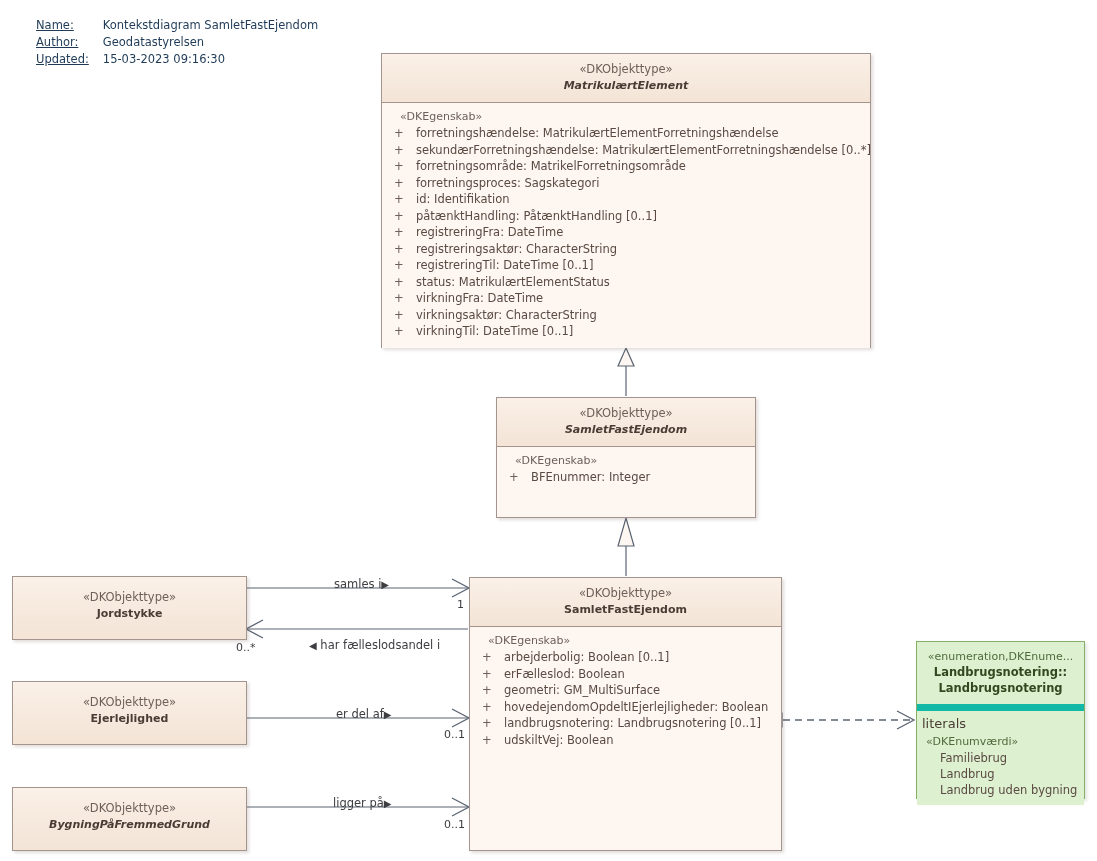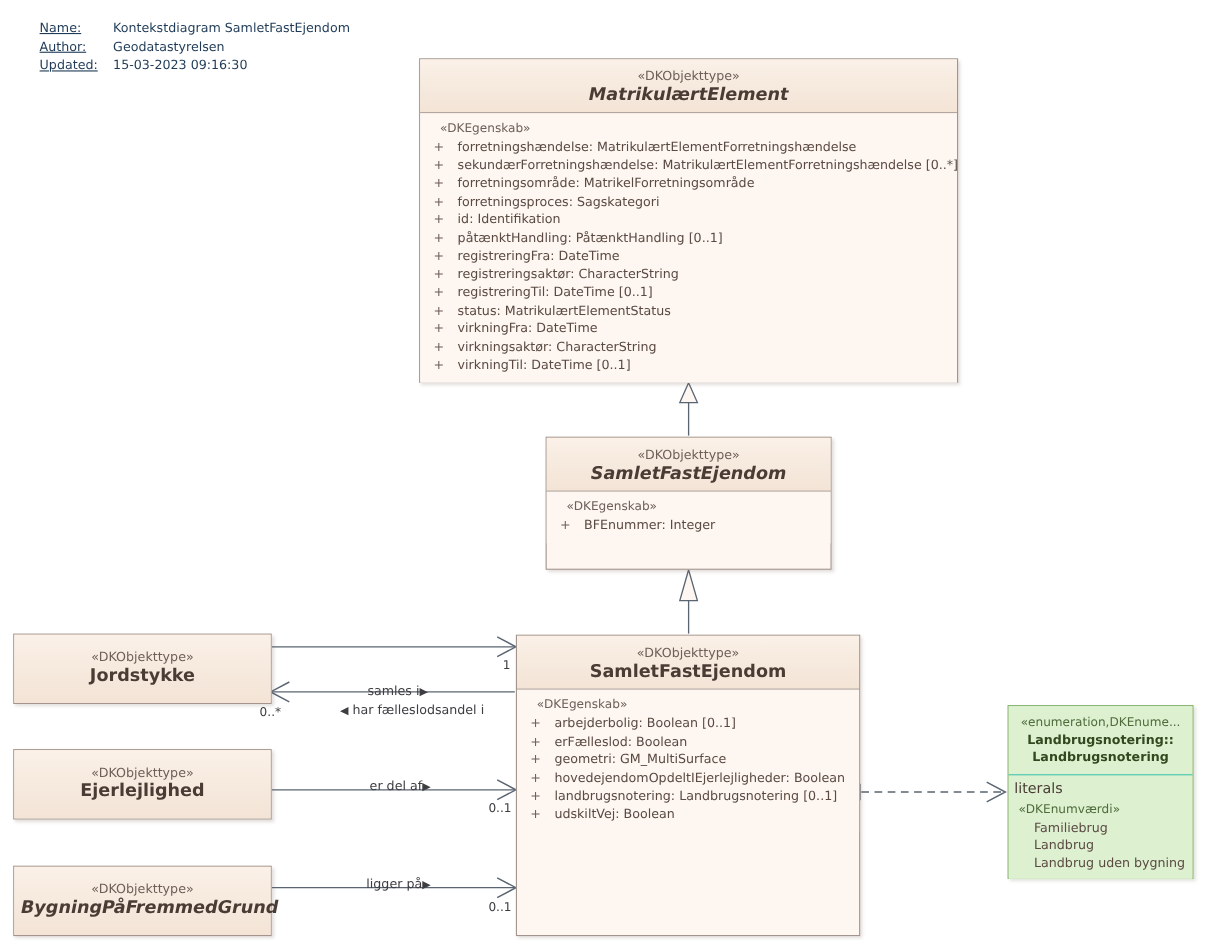--- a/index.html
+++ b/index.html
@@ -24,33 +24,33 @@
     box-shadow:2px 2px 3px rgba(120,100,90,.22);
   }
   .umlbox .hdr{
     box-sizing:border-box;
     background:linear-gradient(to bottom,#fbf1e8 0%,#f6e9dd 55%,#f3e4d6 100%);
     text-align:center;padding:8px 6px 9px 6px;line-height:15px;
   }
   .umlbox .hdr.noborder{border-bottom:none;}
   .umlbox .hdr.bordered{border-bottom:1px solid #a3958d;}
   .stereo{font-size:11.5px;color:#6e6059;display:block;}
-  .cname{font-size:16px;font-weight:bold;color:#4a3c34;display:block;margin-top:1px;}
+  .cname{font-size:11px;font-weight:bold;color:#4a3c34;display:block;margin-top:1px;}
   .cname.abstract{font-style:italic;}
   .body{box-sizing:border-box;padding:7px 6px 8px 6px;background:#fdf6f1;}
   .grpstereo{font-size:11px;color:#6e6059;padding-left:12px;margin-bottom:2px;}
   .attr{font-size:11.5px;color:#5a4a42;line-height:16.5px;white-space:nowrap;
         display:flex;}
   .attr .vis{width:22px;flex:0 0 22px;text-align:left;padding-left:6px;color:#6e6059;}
   .attr .txt{flex:1 1 auto;}
 
   
   .enumbox{position:absolute;box-sizing:border-box;border:1px solid #84b06a;
     background:#ddf0d0;box-shadow:2px 2px 3px rgba(120,130,100,.22);}
-  .enumbox .hdr{background:#ddf0d0;border-bottom:1px solid #14b8a6;
+  .enumbox .hdr{background:#ddf0d0;border-bottom:7px solid #14b8a6;
     text-align:center;padding:7px 5px 8px 5px;line-height:15px;}
   .enumbox .hdr .stereo{color:#4f6b3c;font-size:11px;}
   .enumbox .hdr .cname{color:#33481f;font-size:11.5px;}
   .enumbox .body{background:#ddf0d0;padding:5px 5px 7px 5px;}
   .enumbox .litlabel{font-size:13px;
     color:#4a3c34;margin-bottom:4px;}
   .enumbox .grpstereo{color:#4f6b3c;padding-left:4px;}
   .enumbox .lit{font-size:11.5px;color:#5a4a42;line-height:16px;padding-left:18px;
     white-space:nowrap;}
   svg.ov{position:absolute;left:0;top:0;width:1097px;height:861px;overflow:visible;
@@ -99,21 +99,21 @@
   <polyline points="452,709 469,718 452,727" fill="none" stroke="#5a6472" stroke-width="1.3"></polyline>
 
   <line x1="247" y1="807" x2="468" y2="807" stroke="#5a6472" stroke-width="1.1"></line>
   <polyline points="452,798 469,807 452,816" fill="none" stroke="#5a6472" stroke-width="1.3"></polyline>
 
   <polyline points="772,713 782,713 782,727 772,727" fill="none" stroke="#5a6472" stroke-width="1.2"></polyline>
   <line x1="783" y1="720" x2="912" y2="720" stroke="#5a6472" stroke-width="1.3" stroke-dasharray="7,5"></line>
   <polyline points="897,711 914,720 897,729" fill="none" stroke="#5a6472" stroke-width="1.3"></polyline>
 </svg>
 
-<div class="lbl" style="left:334px;top:577px;margin-top:44px;">
+<div class="lbl" style="left:334px;top:577px;">
   <span>samles i</span><span class="arrowglyph">▶</span>
 </div>
 <div class="mult" style="left:457px;top:598px;">1</div>
 
 <div class="lbl" style="left:309px;top:638px;">
   <span class="arrowglyph">◀</span> <span>har fælleslodsandel i</span>
 </div>
 <div class="mult" style="left:236px;top:641px;">0..*</div>
 
 <div class="lbl" style="left:336px;top:707px;">

